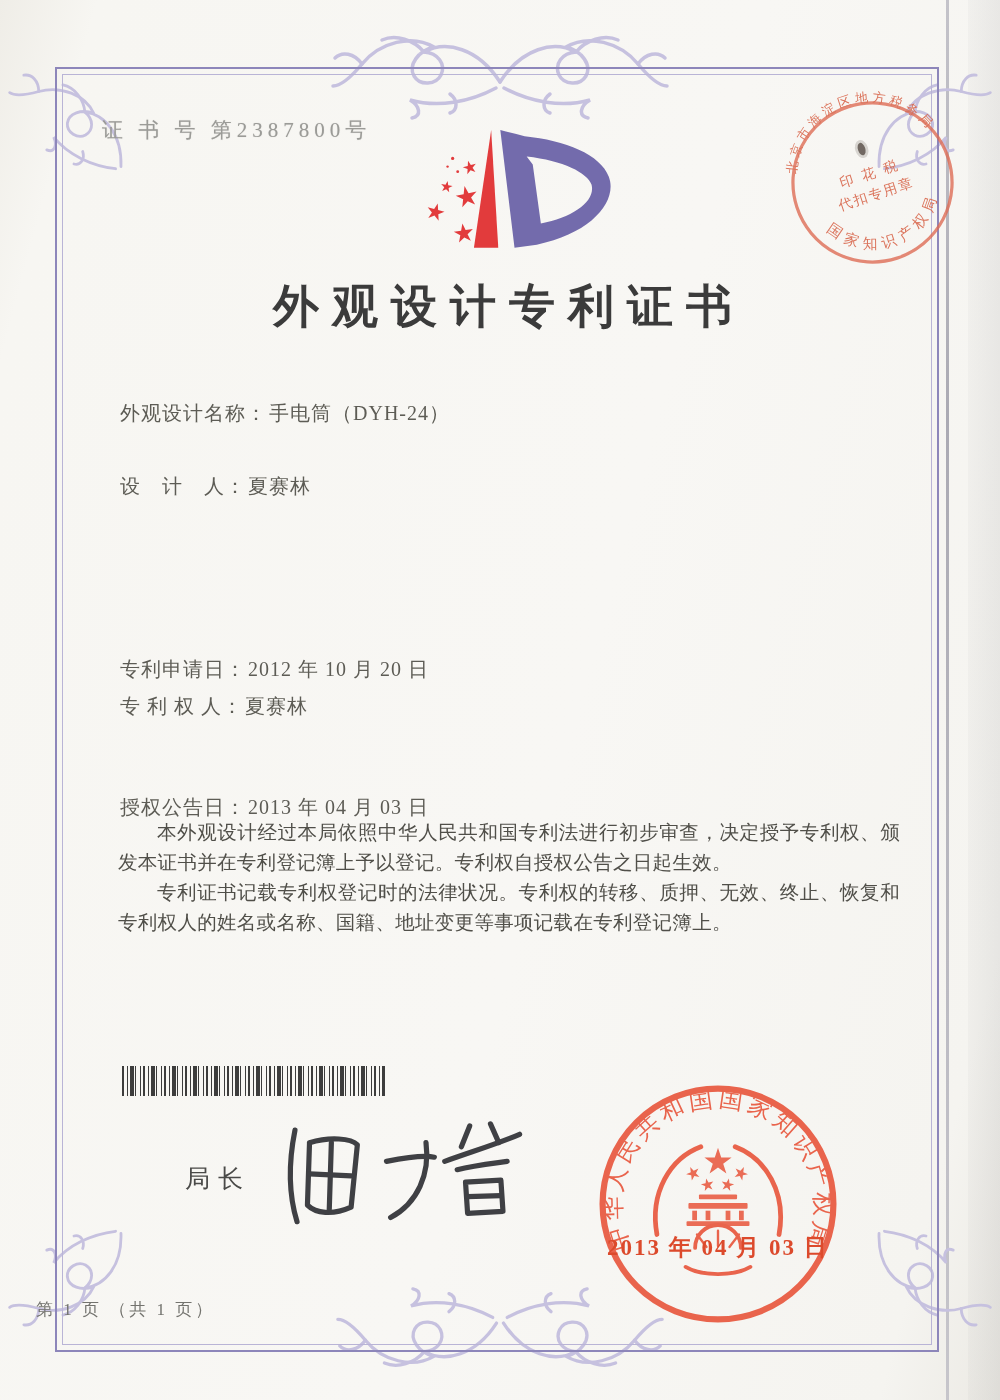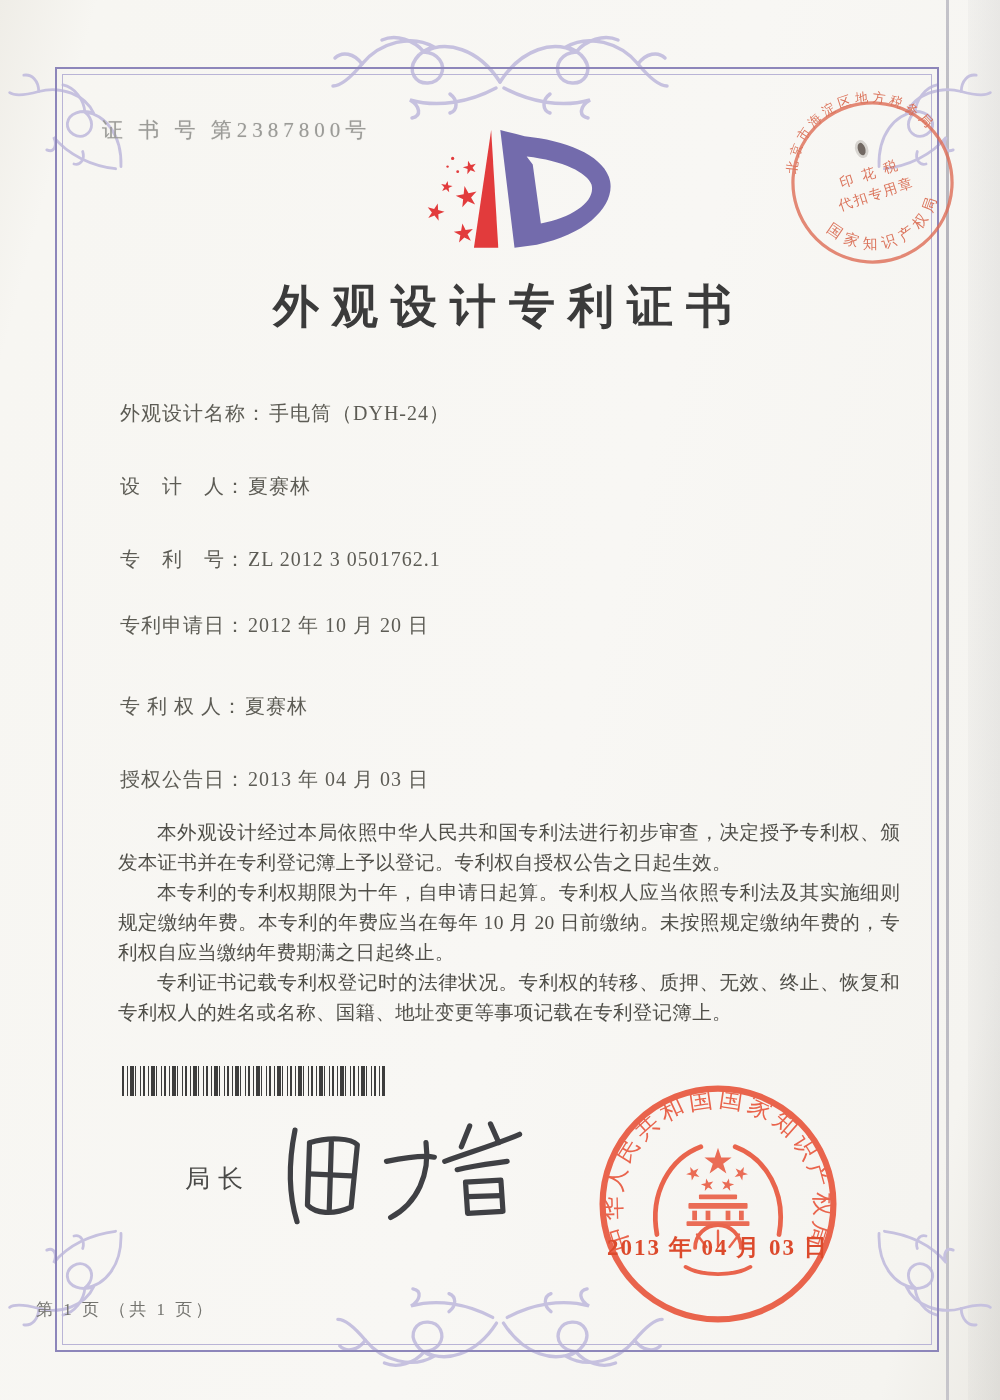--- a/index.html
+++ b/index.html
@@ -21,21 +21,21 @@
 
   .cert-no{position:absolute;left:102px;top:116px;font-size:21px;letter-spacing:5px;
     color:#9b9b97;text-shadow:0 0 1px rgba(150,150,150,.4);}
   .logo{position:absolute;left:402px;top:124px;}
   .title{position:absolute;left:0;right:0;top:264px;margin:12px;text-align:center;
     font-size:46px;font-weight:bold;letter-spacing:13px;color:#3b3b3b;}
 
   .tax-stamp{position:absolute;left:780px;top:90px;transform:rotate(-18deg);opacity:.92;}
 
   .field-row{position:absolute;left:120px;font-size:20px;color:#5d5c55;letter-spacing:1px;white-space:nowrap;}
-  .f1{top:400px}.f2{top:473px}.f3{top:546px}.f4{top:612px}.f5{top:693px}.f6{top:766px}
+  .f1{top:400px}.f2{top:473px}.f3{top:546px}.f4{top:656px}.f5{top:693px}.f6{top:794px}
   .field-value{margin-left:2px;}
 
   .paragraphs{position:absolute;left:118px;top:818px;width:782px;
     font-size:19.5px;line-height:30px;color:#504f49;text-align:justify;letter-spacing:.3px;font-family:Liberation Serif, serif;}
   .paragraphs p{margin:0;text-indent:2em;}
 
   .barcode{position:absolute;left:122px;top:1066px;width:263px;height:30px;opacity:.85;
     background:repeating-linear-gradient(90deg,
       #1c1c1c 0 2px,transparent 2px 5px,#1c1c1c 5px 6px,transparent 6px 8px,
       #1c1c1c 8px 12px,transparent 12px 13px,#1c1c1c 13px 14px,transparent 14px 18px,
@@ -121,36 +121,32 @@
     <ellipse cx="100" cy="62" rx="4" ry="7" fill="#4a4038" opacity=".8"></ellipse>
     <ellipse cx="100" cy="62" rx="7" ry="10" fill="#4a4038" opacity=".2"></ellipse>
   </svg>
 
   <div class="field-row f1">
     <span class="field-label">外观设计名称：</span><span class="field-value">手电筒（DYH-24）</span>
   </div>
   <div class="field-row f2">
     <span class="field-label">设　计　人：</span><span class="field-value">夏赛林</span>
   </div>
-  <div class="field-row f3">
-    <span class="field-label">专　利　号：</span><span class="field-value">ZL 2012 3 0501762.1</span>
-  </div>
   <div class="field-row f4">
     <span class="field-label">专利申请日：</span><span class="field-value">2012 年 10 月 20 日</span>
   </div>
   <div class="field-row f5">
     <span class="field-label">专 利 权 人：</span><span class="field-value">夏赛林</span>
   </div>
   <div class="field-row f6">
     <span class="field-label">授权公告日：</span><span class="field-value">2013 年 04 月 03 日</span>
   </div>
 
   <div class="paragraphs">
     <p>本外观设计经过本局依照中华人民共和国专利法进行初步审查，决定授予专利权、颁发本证书并在专利登记簿上予以登记。专利权自授权公告之日起生效。</p>
-    <p>本专利的专利权期限为十年，自申请日起算。专利权人应当依照专利法及其实施细则规定缴纳年费。本专利的年费应当在每年 10 月 20 日前缴纳。未按照规定缴纳年费的，专利权自应当缴纳年费期满之日起终止。</p>
     <p>专利证书记载专利权登记时的法律状况。专利权的转移、质押、无效、终止、恢复和专利权人的姓名或名称、国籍、地址变更等事项记载在专利登记簿上。</p>
   </div>
 
   <div class="barcode"></div>
 
   <div class="director-label">局长</div>
   <svg class="signature" width="260" height="140" viewBox="0 0 250 120" title="田力普">
     <g fill="none" stroke="#3f4044" stroke-width="5" stroke-linecap="round" stroke-linejoin="round">
       <path d="M24,14 C18,44 18,76 26,102"></path>
       <path d="M38,26 C58,20 78,22 84,28 L78,88 C60,96 44,94 36,86 L38,26"></path>

